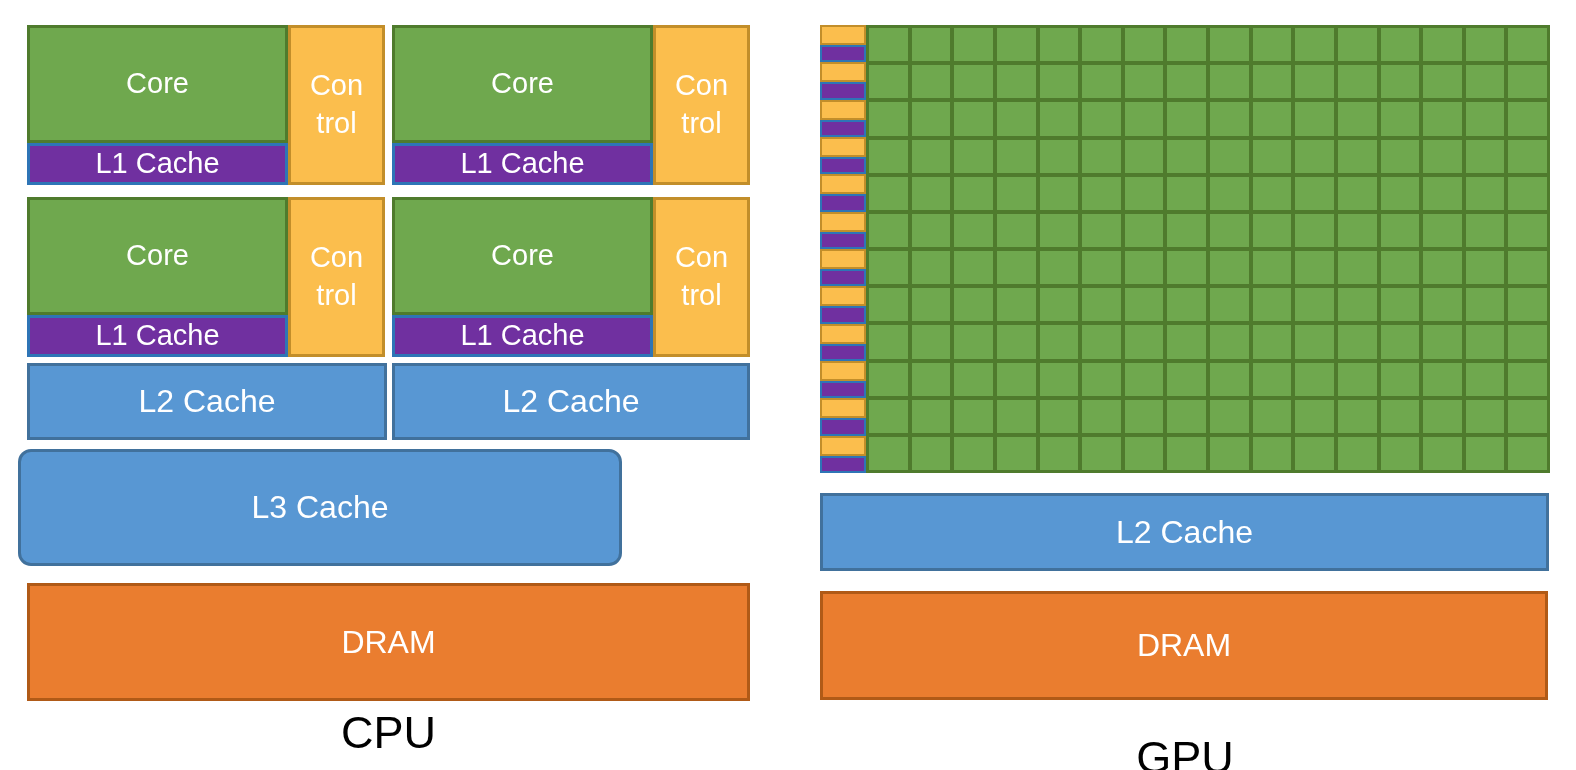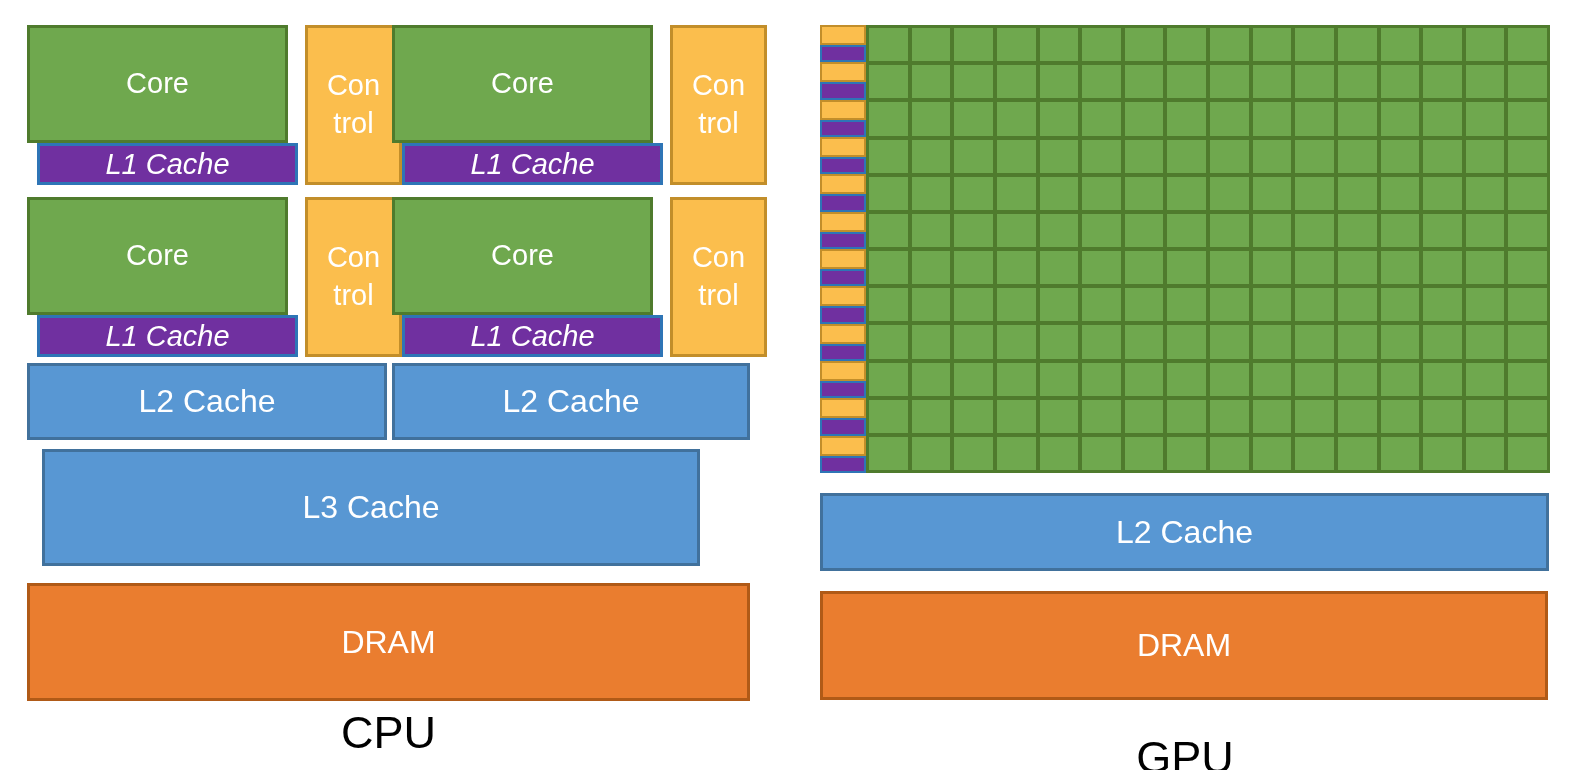--- a/index.html
+++ b/index.html
@@ -15,28 +15,28 @@
   .flexc { display: flex; align-items: center; justify-content: center; }
 
   
   .core-group { position: absolute; width: 358px; height: 160px; }
   .core-block {
     position: absolute; left: 0; top: 0; width: 261px; height: 118px;
     background: var(--green_fill); border: 3px solid var(--green_border);
     box-sizing: border-box; display: flex; align-items: center; justify-content: center;
   }
   .control-block {
-    position: absolute; left: 278px; top: 0; width: 97px; height: 160px;
+    position: absolute; left: 261px; top: 0; width: 97px; height: 160px;
     background: var(--control_fill); border: 3px solid var(--control_border);
     box-sizing: border-box; display: flex; align-items: center; justify-content: center;
   }
   .l1-block {
-    position: absolute; left: 10px; top: 118px; width: 261px; height: 42px;
+    position: absolute; left: 0; top: 118px; width: 261px; height: 42px;
     background: var(--l1_fill); border: 3px solid var(--l1_border);
-    box-sizing: border-box; display: flex; justify-content: center; font-style: italic;
+    box-sizing: border-box; display: flex; align-items: center; justify-content: center;
   }
   .cache-block {
     background: var(--cache_fill); border: 3px solid var(--cache_border);
   }
   .dram-block {
     background: var(--dram_fill); border: 3px solid var(--dram_border);
   }
 
   .lbl { color: var(--text_light); font-size: 29px; line-height: 1.3; text-align: center; }
   .lbl-pre { white-space: pre-line; }
@@ -114,21 +114,21 @@
       </div>
     </div>
 
     <div class="abs flexc cache-block" style="left:27px; top:363px; width:360px; height:77px;">
       <span class="lbl-big">L2 Cache</span>
     </div>
     <div class="abs flexc cache-block" style="left:392px; top:363px; width:358px; height:77px;">
       <span class="lbl-big">L2 Cache</span>
     </div>
 
-    <div class="abs flexc cache-block" style="left:42px; top:449px; width:658px; height:117px;">
+    <div class="abs flexc cache-block" style="left:18px; top:449px; width:604px; height:117px;border-radius:13px;">
       <span class="lbl-big">L3 Cache</span>
     </div>
 
     <div class="abs flexc dram-block" style="left:27px; top:583px; width:723px; height:118px;">
       <span class="lbl-big">DRAM</span>
     </div>
 
     <div class="chip-label" style="left:27px; top:708px; width:723px;">CPU</div>
   </section>
 

